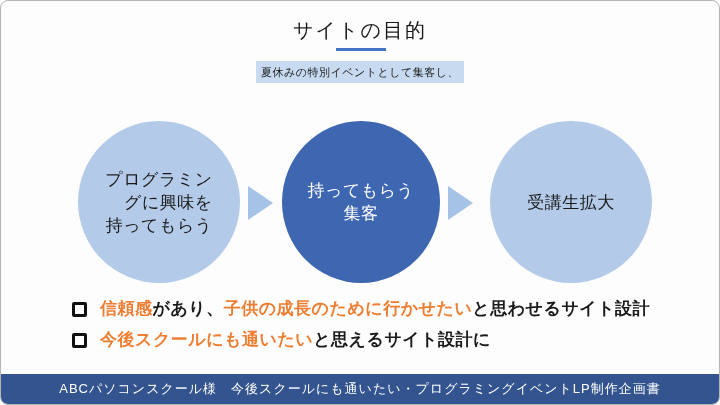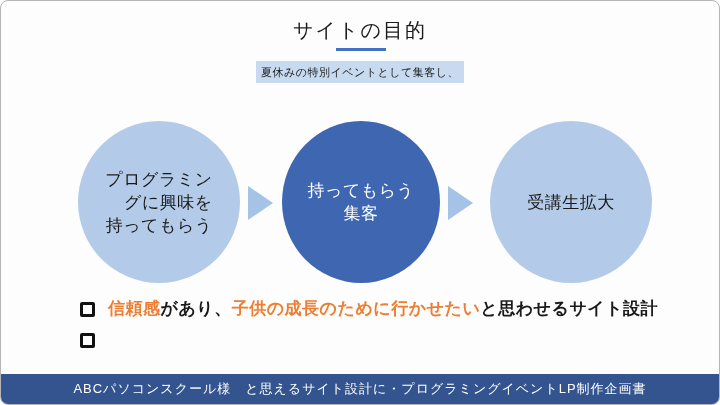--- a/index.html
+++ b/index.html
@@ -82,21 +82,21 @@
     height: 0;
     border-top: 17px solid transparent;
     border-bottom: 17px solid transparent;
     border-left: 25px solid var(--arrow-blue, #A5C3E6);
   }
   .a1 { left: 247px; }
   .a2 { left: 447px; }
   .bullets {
     position: absolute;
     top: 297px;
-    left: 79px;
+    left: 71px;
   }
   .bullet-row {
     display: flex;
     align-items: flex-start;
     margin-bottom: 9px;
     font-size: 17px;
     font-weight: 700;
     line-height: 22px;
     color: var(--text-black, #1a1a1a);
     letter-spacing: 0.5px;
@@ -149,20 +149,21 @@
   <div class="arrow a2"></div>
   <div class="circle light c3">受講生拡大</div>
 
   <div class="bullets">
     <div class="bullet-row">
       <span class="checkbox"></span>
       <span class="bullet-text"><span class="seg-orange">信頼感</span><span>があり、</span><span class="seg-orange">子供の成長のために行かせたい</span><span>と思わせるサイト設計</span></span>
     </div>
     <div class="bullet-row">
       <span class="checkbox"></span>
+      <span class="bullet-text"><span class="seg-orange">今後スクールにも通いたい</span><span>と思えるサイト設計に</span></span>
     </div>
   </div>
 
   <div class="footer">
-    <span>ABCパソコンスクール様　と思えるサイト設計に・プログラミングイベントLP制作企画書</span>
+    <span>ABCパソコンスクール様　今後スクールにも通いたい・プログラミングイベントLP制作企画書</span>
   </div>
 
 </div>
 
 </body></html>

